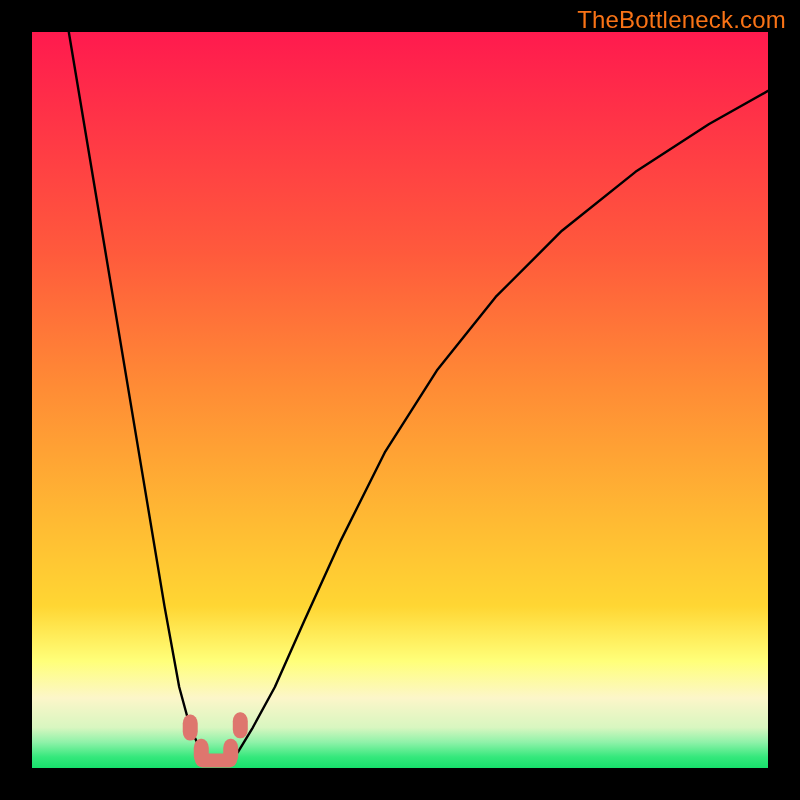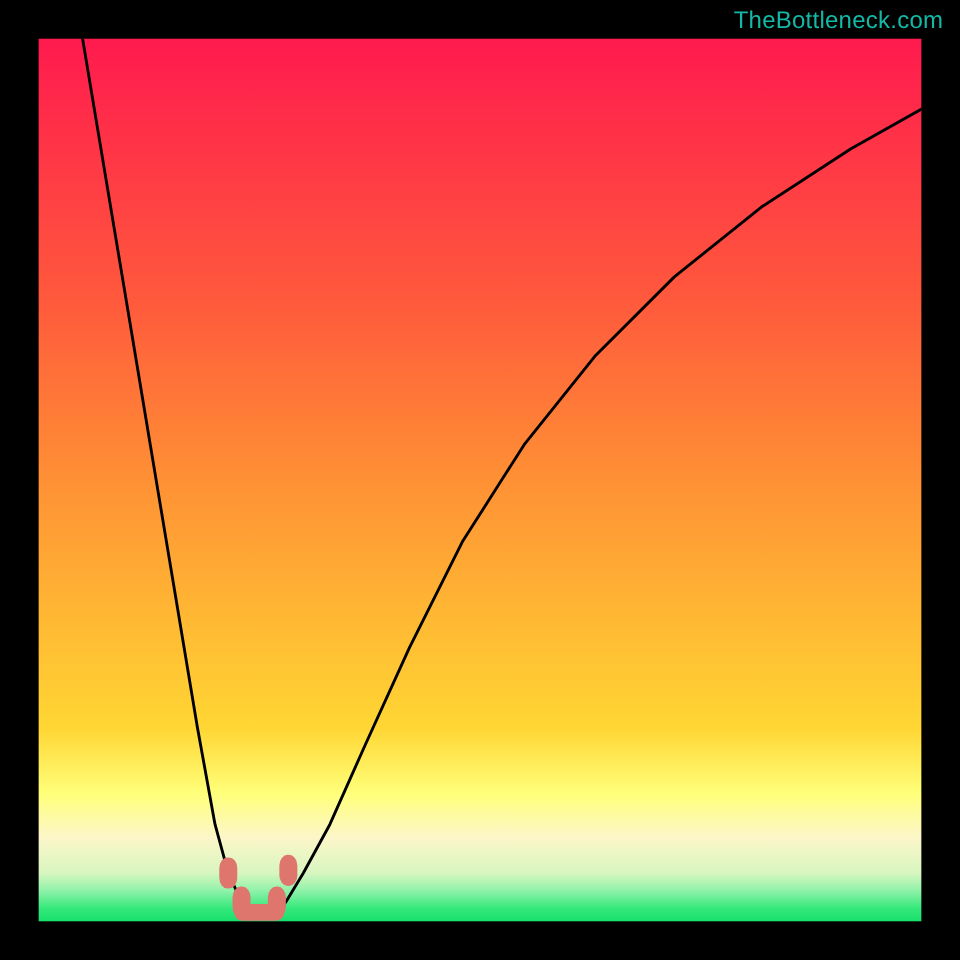--- a/index.html
+++ b/index.html
@@ -16,22 +16,22 @@
     left: 32px;
     top: 32px;
     width: 736px;
     height: 736px;
     background: #000;
   }
   .watermark {
     position: absolute;
     top: 6px;
     right: 14px;
-    color: #14b8a6;
-    font-size: 20px;
+    color: #f97316;
+    font-size: 24px;
     font-weight: 500;
     letter-spacing: 0.2px;
     z-index: 10;
   }
   svg {
     display: block;
   }
 </style>
 </head>
 <body>

